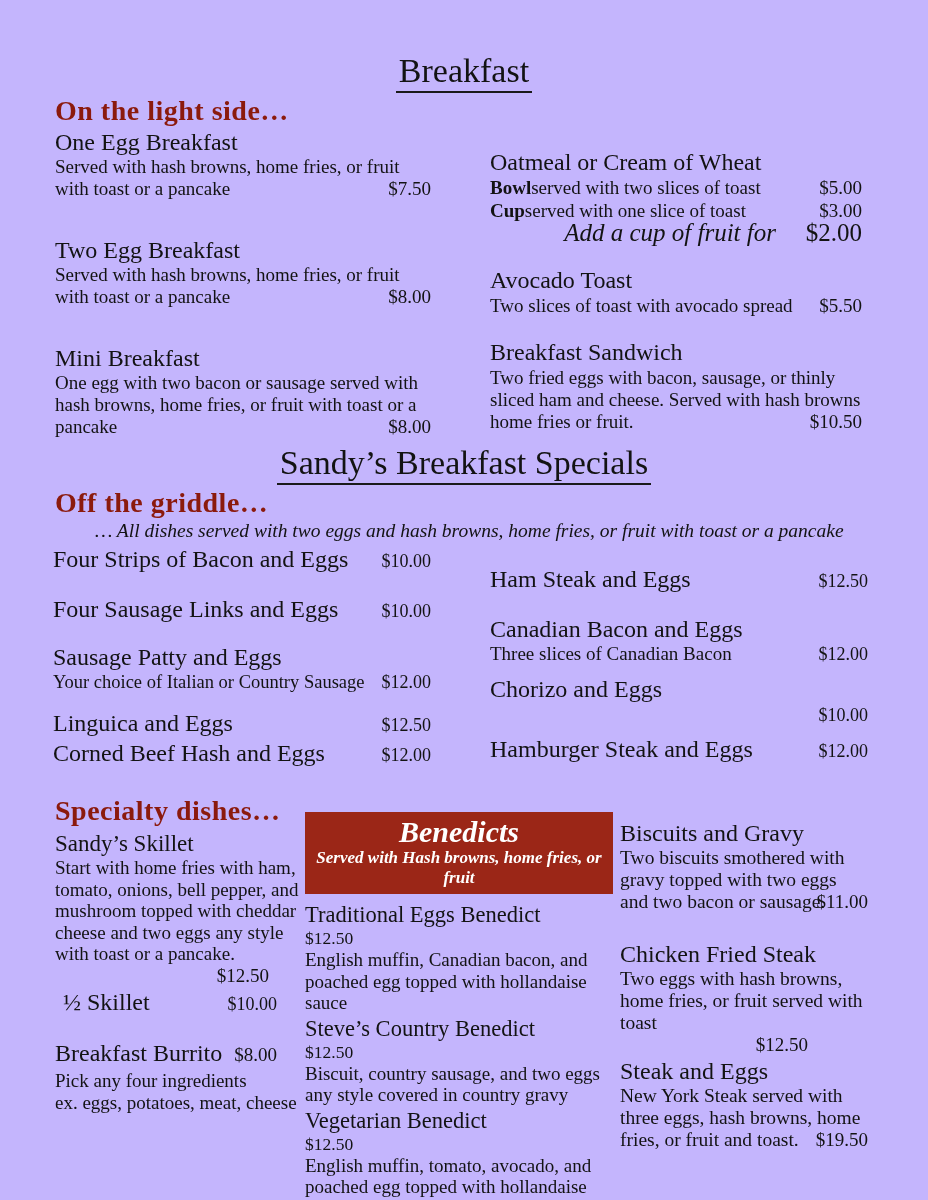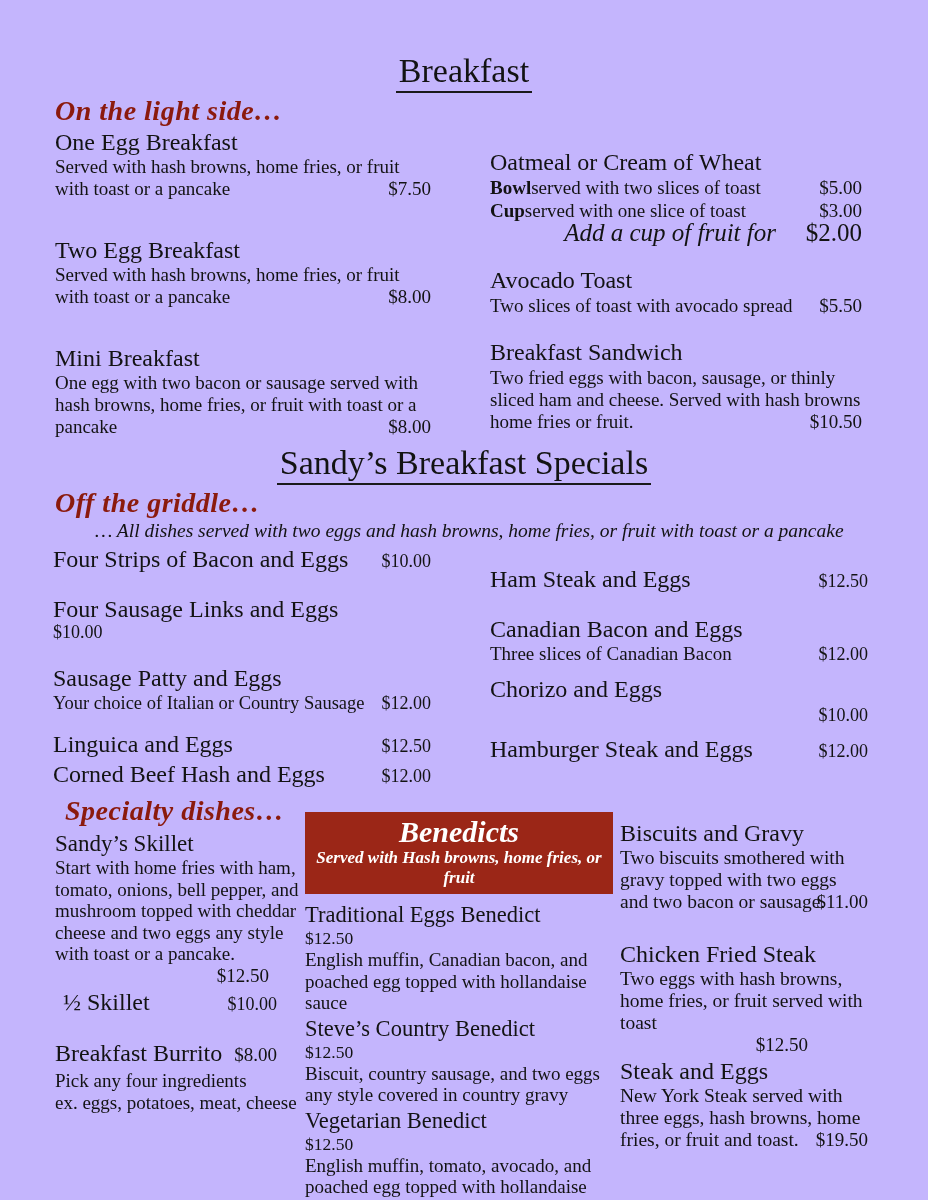--- a/index.html
+++ b/index.html
@@ -2,21 +2,21 @@
 <html><head>
 <meta charset="utf-8">
 <style>
   html,body{margin:0;padding:0;background:#ffffff;}
   body{font-family:"Liberation Serif", serif;color:#131313;}
   .page{position:relative;width:928px;height:1200px;background:#c4b5fd;overflow:hidden;}
 
   .center-title{position:absolute;left:0;width:100%;text-align:center;}
   .center-title .t{display:inline-block;font-size:34px;line-height:38px;border-bottom:2px solid #1a1a1a;padding:0 3px 1px 3px;}
 
-  .red-head{position:absolute;font-weight:bold;font-style:italic;font-size:28px;line-height:30px;color:#8b1a0d;letter-spacing:0.5px;}
+  .red-head{position:absolute;font-weight:bold;font-size:28px;line-height:30px;color:#8b1a0d;letter-spacing:0.5px;}
 
   .col{position:absolute;}
 
   .item-name{font-size:24px;line-height:28px;}
   .desc{font-size:19px;line-height:22px;}
   .price{font-size:19px;}
 
   .dp{position:relative;}
   .dp .abs-price{position:absolute;right:0;bottom:0;}
 
@@ -48,21 +48,21 @@
   .bene-title{font-weight:bold;font-style:italic;font-size:30px;line-height:33px;}
   .bene-sub{font-weight:bold;font-style:italic;font-size:17px;line-height:20px;}
   .bene-name-row{display:flex;align-items:baseline;flex-direction:column;}
   .bene-name{font-size:22.5px;line-height:26px;white-space:nowrap;}
   .bene-price{font-size:17.5px;margin-right:18px;}
   .bene-desc{font-size:19px;line-height:21.5px;}
 
   .c3-name{font-size:24px;line-height:27px;}
   .c3-desc{font-size:19.5px;line-height:22px;}
 
-  .mb36{margin-bottom:36px;} .mb24{margin-bottom:24px;} .mb22{margin-bottom:22px;flex-direction:column;}
+  .mb36{margin-bottom:36px;} .mb24{margin-bottom:24px;} .mb22{margin-bottom:22px;}
   .mb20{margin-bottom:20px;} .mb16{margin-bottom:16px;} .mb10{margin-bottom:10px;}
   .mb8{margin-bottom:8px;} .mb4{margin-bottom:4px;} .mb2{margin-bottom:2px;}
   .mb28{margin-bottom:28px;}
 </style>
 </head>
 <body>
 
 <div class="page">
 
   <div class="center-title" style="top:52px;">
@@ -184,21 +184,21 @@
     <div class="mb8">
       <div class="sname">Chorizo and Eggs</div>
       <div class="right-price" style="font-size:18px;line-height:26px;">$10.00</div>
     </div>
     <div class="srow">
       <span class="sname">Hamburger Steak and Eggs</span>
       <span class="sprice">$12.00</span>
     </div>
   </div>
 
-  <div class="red-head" style="left:65px;top:796px;">Specialty dishes…</div>
+  <div class="red-head" style="left:55px;top:796px;">Specialty dishes…</div>
 
   <div class="col" style="left:55px;top:830px;width:248px;">
     <div>
       <div class="item-name" style="font-size:23px;line-height:27px;">Sandy’s Skillet</div>
       <div class="c1-desc">Start with home fries with ham, tomato, onions, bell pepper, and mushroom topped with cheddar cheese and two eggs any style with toast or a pancake.</div>
       <div class="right-price" style="margin-right:34px;">$12.50</div>
     </div>
     <div class="flexrow mb24" style="width:214px;padding-left:8px;margin-top:2px;">
       <span class="sname">½ Skillet</span>
       <span class="sprice">$10.00</span>

